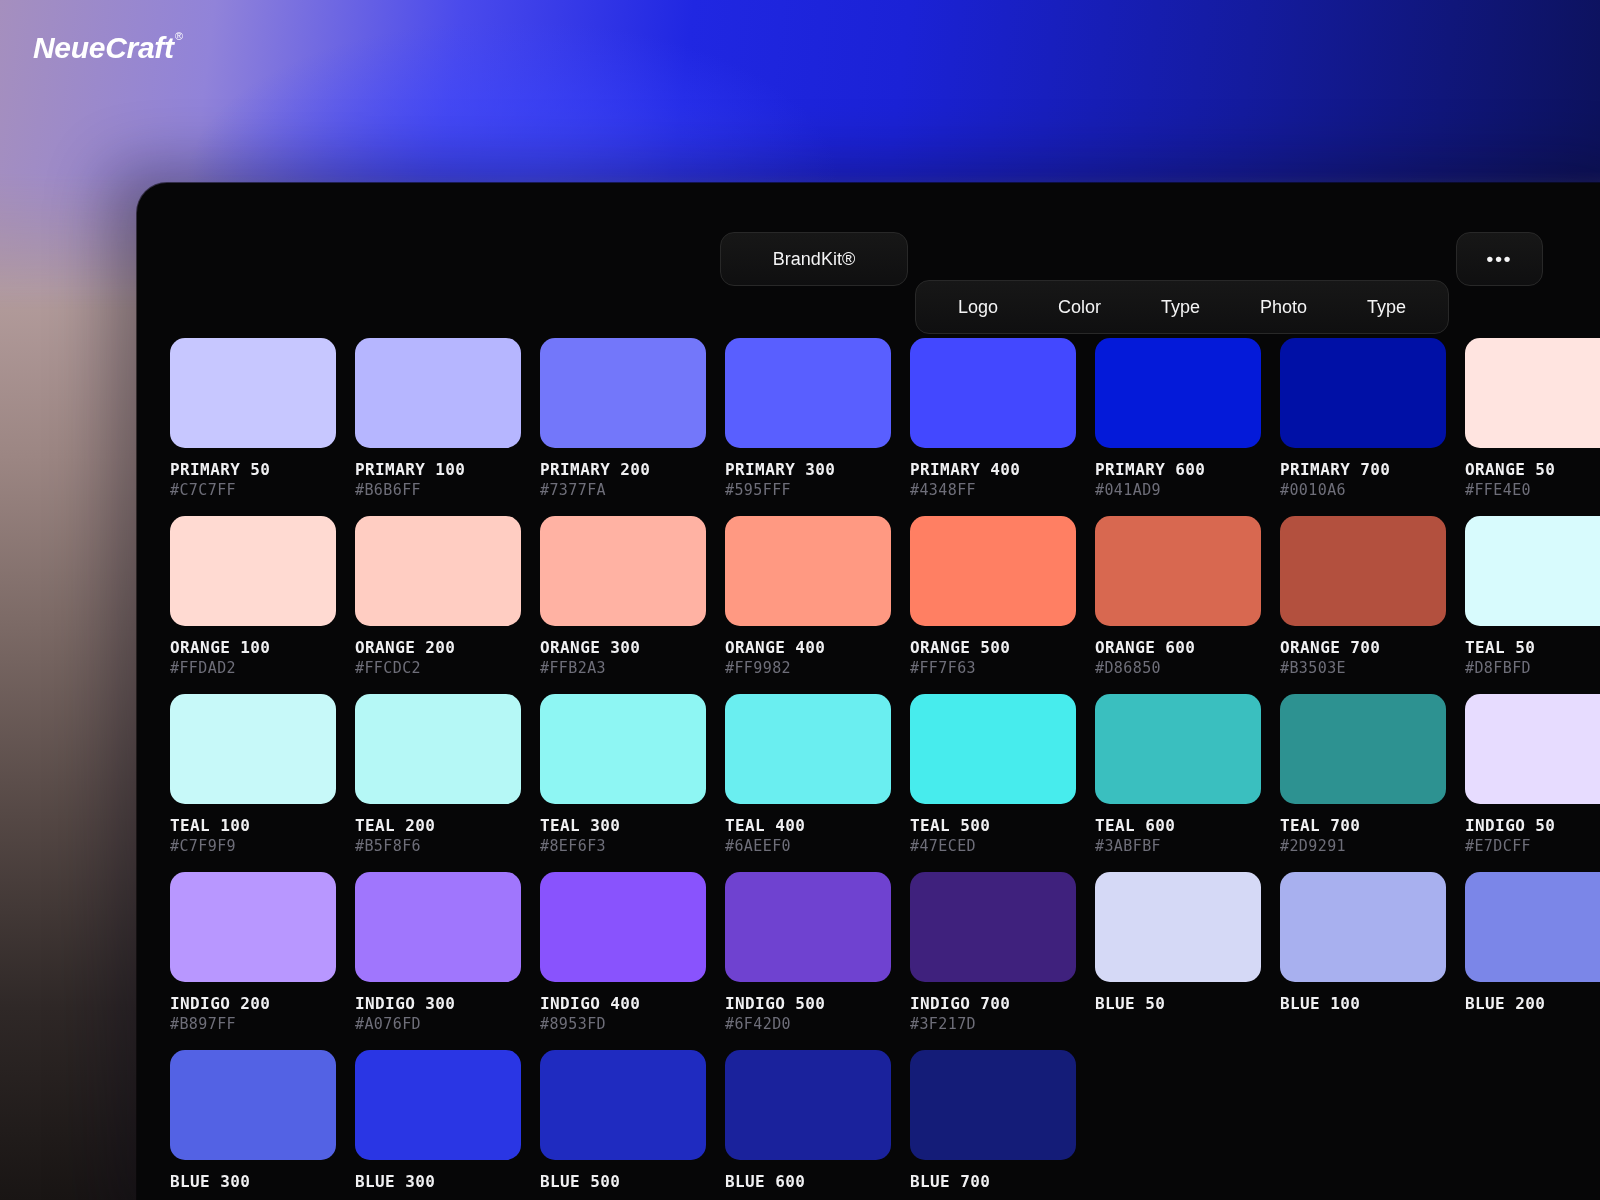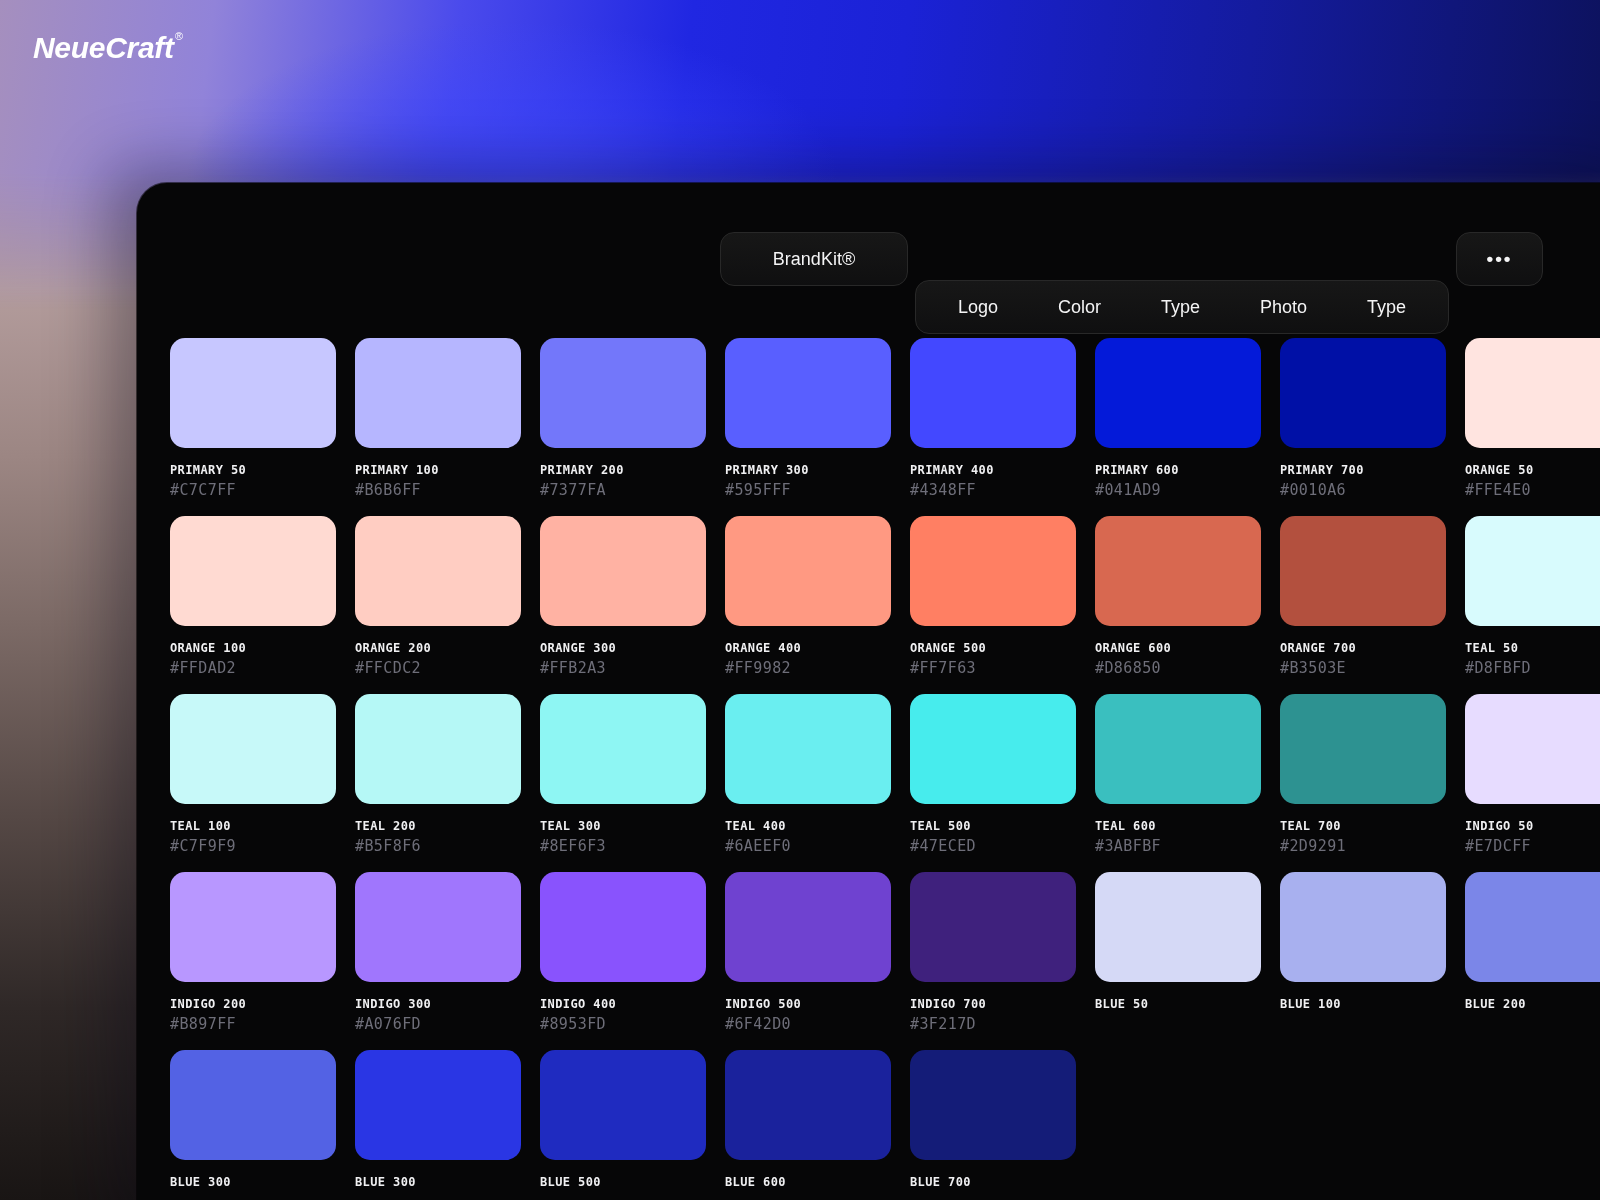--- a/index.html
+++ b/index.html
@@ -51,21 +51,21 @@
   
   .grid{
     position:absolute;left:33px;top:155px;
     display:grid;grid-template-columns:repeat(8,166px);
     column-gap:19px;row-gap:16px;
   }
   .cell{width:166px;}
   .swatch{height:110px;border-radius:15px;}
   .slabel{
     margin-top:12px;font-family:"DejaVu Sans Mono",monospace;
-    font-size:12px;font-weight:700;color:#f0f0f2;line-height:20px;
+    font-size:16px;font-weight:700;color:#f0f0f2;line-height:20px;
     letter-spacing:.4px;white-space:nowrap;
   }
   .shex{
     margin-top:1px;font-family:"DejaVu Sans Mono",monospace;
     font-size:15px;color:#6e6e79;line-height:19px;letter-spacing:.4px;
     white-space:nowrap;min-height:19px;
   }
 </style>
 </head>
 <body>

